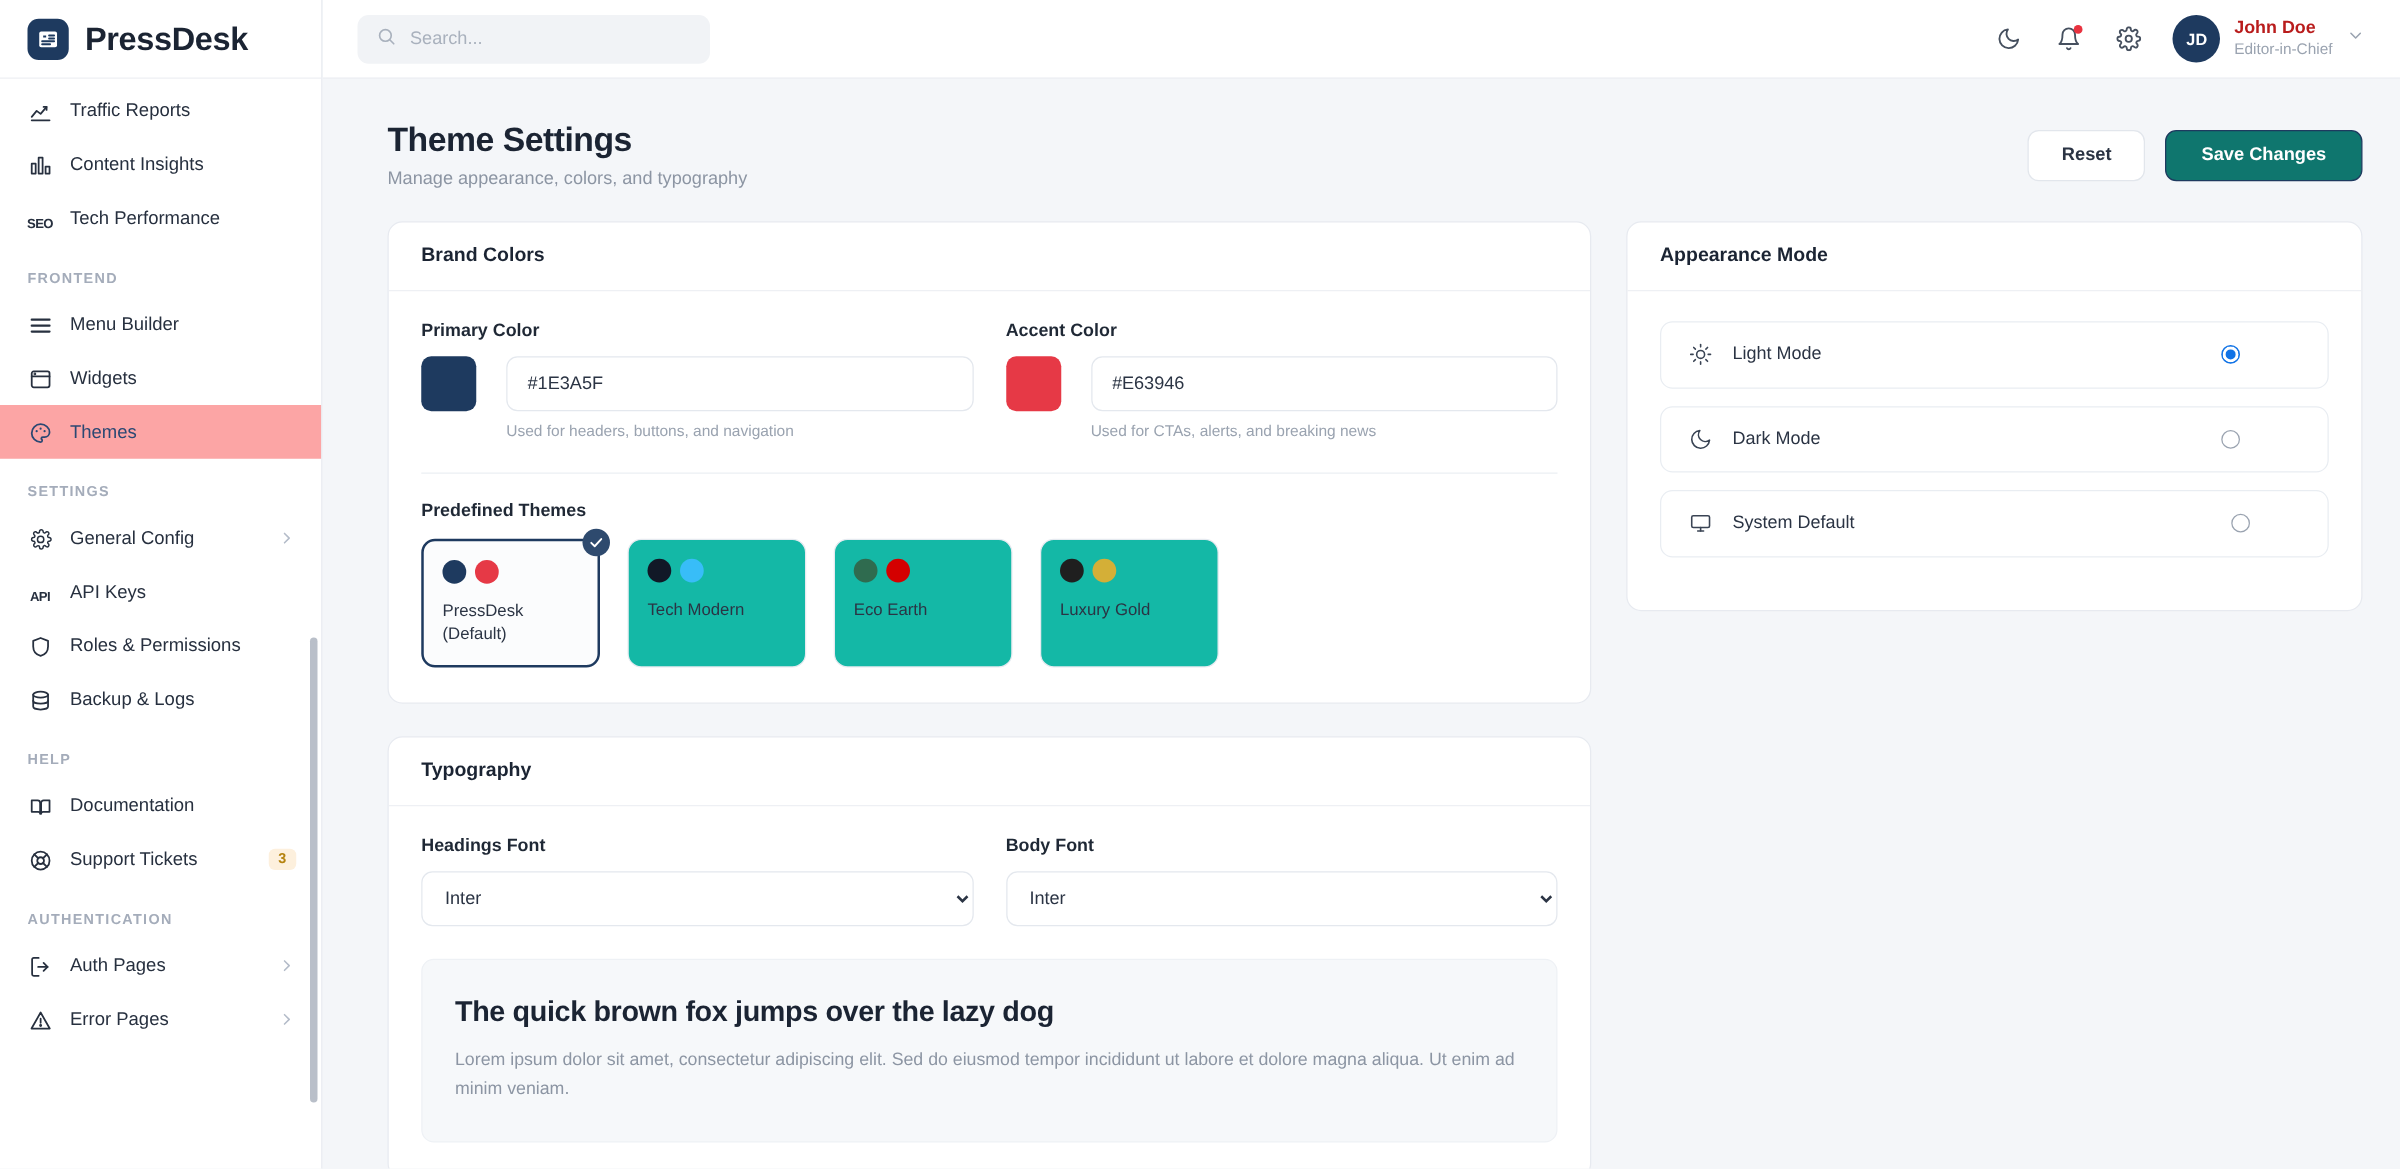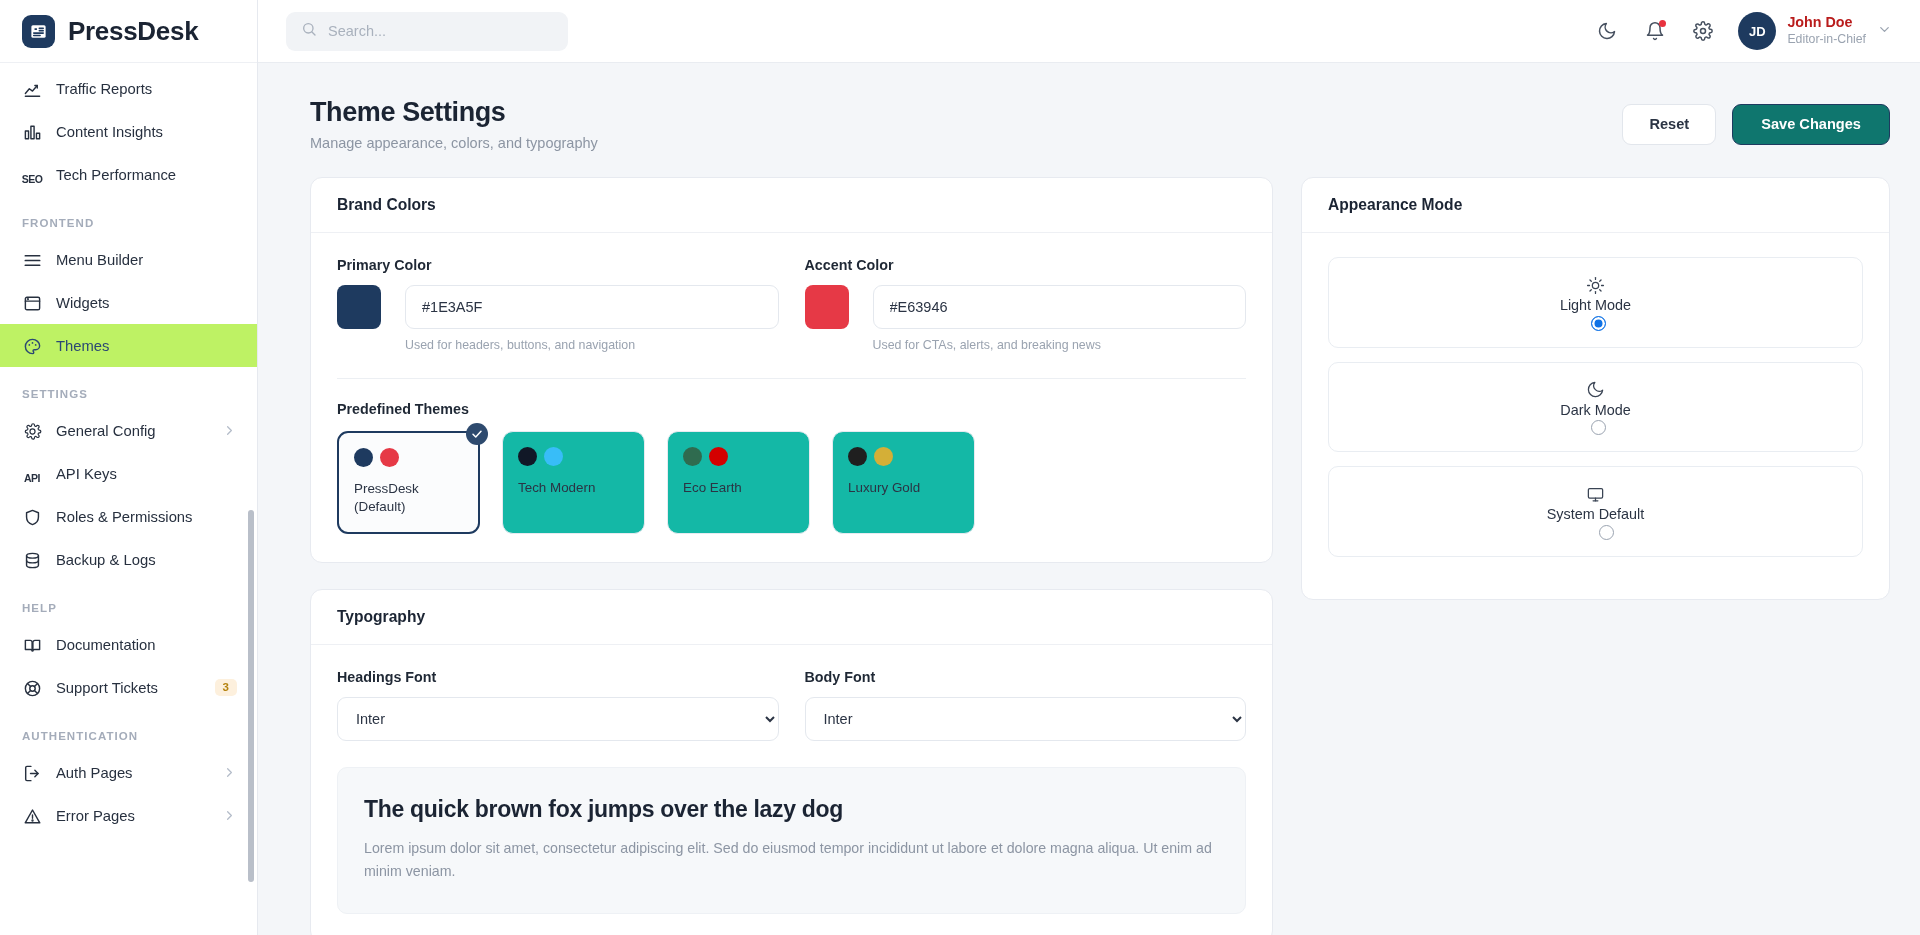--- a/index.html
+++ b/index.html
@@ -38,21 +38,21 @@
     font-size: 11.5px; font-weight: bold; letter-spacing: 1.05px;
     color: #a4acba; padding: 21px 22px 9px 22px; text-transform: uppercase;
   }
   .nav-item {
     display: flex; align-items: center; gap: 14px;
     height: 43px; padding: 0 20px 0 22px; cursor: pointer;
     color: #27303f; font-size: 14.8px;
   }
   .nav-item .ico { width: 20px; height: 20px; flex: 0 0 20px; display: flex; align-items: flex-end; justify-content: center; color: #27303f; }
   .nav-item .lbl { flex: 1; white-space: nowrap; }
-  .nav-item.active { background: #bef264; color: #2b4873; font-weight: 500; }
+  .nav-item.active { background: #fca5a5; color: #2b4873; font-weight: 500; }
   .nav-item.active .ico { color: #2b4873; }
   .chev { color: #b4bcc9; display: flex; align-items: center; }
   .badge {
     background: #fdf0dd; color: #b5830f; font-size: 11.5px; font-weight: bold;
     border-radius: 5px; padding: 3px 8px; line-height: 1;
   }
   .seo-ico { font-size: 10.5px; font-weight: bold; letter-spacing: -0.5px; }
   .sb-thumb {
     position: absolute; right: 3px; top: 510px; width: 6px; height: 372px;
     background: #b9bfc9; border-radius: 3px;
@@ -148,23 +148,23 @@
     font-family: inherit; outline: none; appearance: auto;
   }
   .preview {
     margin-top: 26px; background: #f6f8fa; border: 1px solid #eef1f5;
     border-radius: 10px; padding: 28px 26px 30px 26px;
   }
   .preview-h { font-size: 23px; font-weight: bold; color: #1b2433; letter-spacing: -0.3px; }
   .preview-p { font-size: 14.2px; color: #8c95a3; line-height: 1.62; margin-top: 14px; max-width: 895px; }
 
   .mode-opt {
-    display: flex; align-items: center; 
+    display: flex; align-items: center; gap: 15px;
     border: 1px solid #e9edf2; border-radius: 10px;
-    padding: 16px 20px; margin-bottom: 14px; cursor: pointer; background: #fff; flex-direction: column;
+    padding: 16px 20px; margin-bottom: 14px; cursor: pointer; background: #fff;
   }
   .mode-ico { width: 22px; flex: 0 0 22px; display: flex; align-items: center; justify-content: center; color: #3a4454; }
   .mode-label { font-size: 14.4px; color: #2b3444; line-height: 1.36; flex: 1; }
   .radio { width: 15px; height: 15px; flex: 0 0 15px; border-radius: 50%; border: 1px solid #9aa3b0; background: #fff; position: relative; }
   .radio.on { border: 1px solid #1173e6; background: #1173e6; box-shadow: inset 0 0 0 2.5px #fff; }
   .radio-cell { width: 120px; display: flex; }
   .radio-cell.r1 { justify-content: flex-start; padding-left: 55px; }
   .radio-cell.r2 { justify-content: flex-start; padding-left: 55px; }
   .radio-cell.r3 { justify-content: flex-start; padding-left: 63px; }
 </style>

